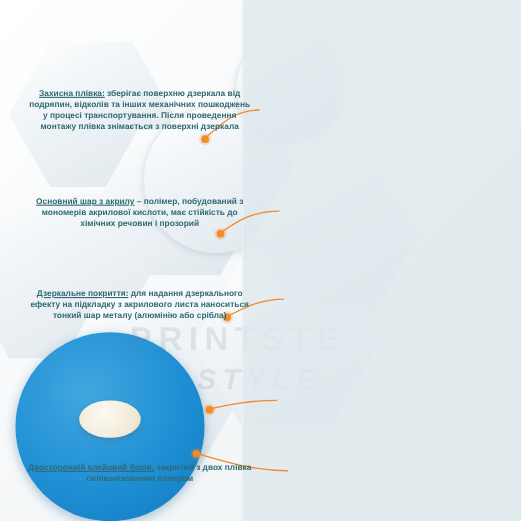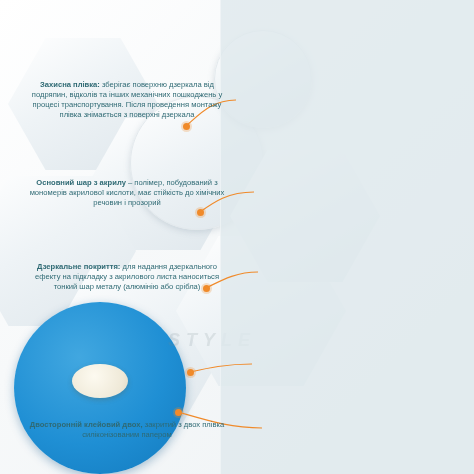--- a/index.html
+++ b/index.html
@@ -40,22 +40,22 @@
       pointer-events:none;user-select:none;}
 
   
   .panel{
     position:absolute;right:0;top:0;width:253px;height:474px;
     background:rgba(222,233,236,.80);
     border-left:1px solid rgba(255,255,255,.4);
   }
 
   .cb{position:absolute;left:24px;color:#2f6a74;}
-  .cb .ttl{font-weight:700;}
-  .cb .body{font-weight:400;}
+  .cb .ttl{font-weight:700;text-decoration:underline;}
+  .cb .body{font-weight:700;}
   .cb p{margin:0;line-height:1.32;text-align:center;}
 
   .bullet{position:absolute;width:7px;height:7px;border-radius:50%;
      background:#f08a2a;box-shadow:0 0 0 2px rgba(240,138,42,.25);}
 
   svg.leaders{position:absolute;left:0;top:0;width:474px;height:474px;pointer-events:none;}
 </style>
 </head>
 <body>
 
@@ -68,21 +68,22 @@
     <div class="mirror m-hex" style="left:46px;top:268px;width:180px;height:158px;"></div>
     <div class="mirror m-hex" style="left:176px;top:236px;width:170px;height:150px;"></div>
     <div class="mirror m-circle" style="left:130px;top:96px;width:132px;height:132px;"></div>
     <div class="mirror m-circle" style="left:214px;top:30px;width:96px;height:96px;"></div>
     <div class="mirror m-hex" style="left:230px;top:150px;width:150px;height:132px;"></div>
 
     <div class="blue-disc" style="left:14px;top:302px;width:172px;height:172px;"></div>
     <div class="cream-disc" style="left:72px;top:364px;width:56px;height:34px;"></div>
   </div>
 
-  <div class="wm" style="left:168px;top:330px;font-size:18px;font-style:italic;">STYLE</div>
+  <div class="wm" style="left:118px;top:292px;font-size:30px;">PRINTSTE</div>
+  <div class="wm" style="left:179px;top:330px;font-size:26px;font-style:italic;">STYLE</div>
 
   <div class="panel"></div>
 
   <svg class="leaders" viewBox="0 0 474 474">
     <path d="M236,100 C212,100 200,114 186,126" fill="none" stroke="#f08a2a" stroke-width="1.2"></path>
     <path d="M254,192 C228,192 214,202 200,212" fill="none" stroke="#f08a2a" stroke-width="1.2"></path>
     <path d="M258,272 C236,272 222,280 206,288" fill="none" stroke="#f08a2a" stroke-width="1.2"></path>
     <path d="M252,364 C226,364 208,368 190,372" fill="none" stroke="#f08a2a" stroke-width="1.2"></path>
     <path d="M262,428 C230,428 206,420 178,412" fill="none" stroke="#f08a2a" stroke-width="1.2"></path>
   </svg>
@@ -100,16 +101,16 @@
   <div class="cb" style="top:178px;width:206px;font-size:7.6px;">
     <p><span class="ttl">Основний шар з акрилу</span><span class="body"> – полімер, побудований з мономерів акрилової кислоти, має стійкість до хімічних речовин і прозорий</span></p>
   </div>
 
   <div class="cb" style="top:262px;width:206px;font-size:7.6px;">
     <p><span class="ttl">Дзеркальне покриття:</span><span class="body"> для надання дзеркального ефекту на підкладку з акрилового листа наноситься тонкий шар металу (алюмінію або срібла)</span></p>
   </div>
 
 
   <div class="cb" style="top:420px;width:206px;font-size:7.6px;">
-    <p><span class="ttl">Двосторонній клейовий двох,</span><span class="body"> закритий з двох плівка силіконізованим папером</span></p>
+    <p><span class="ttl">Двосторонній клейовий боків,</span><span class="body"> закритий з двох плівка силіконізованим папером</span></p>
   </div>
 
 </div>
 
 </body></html>

